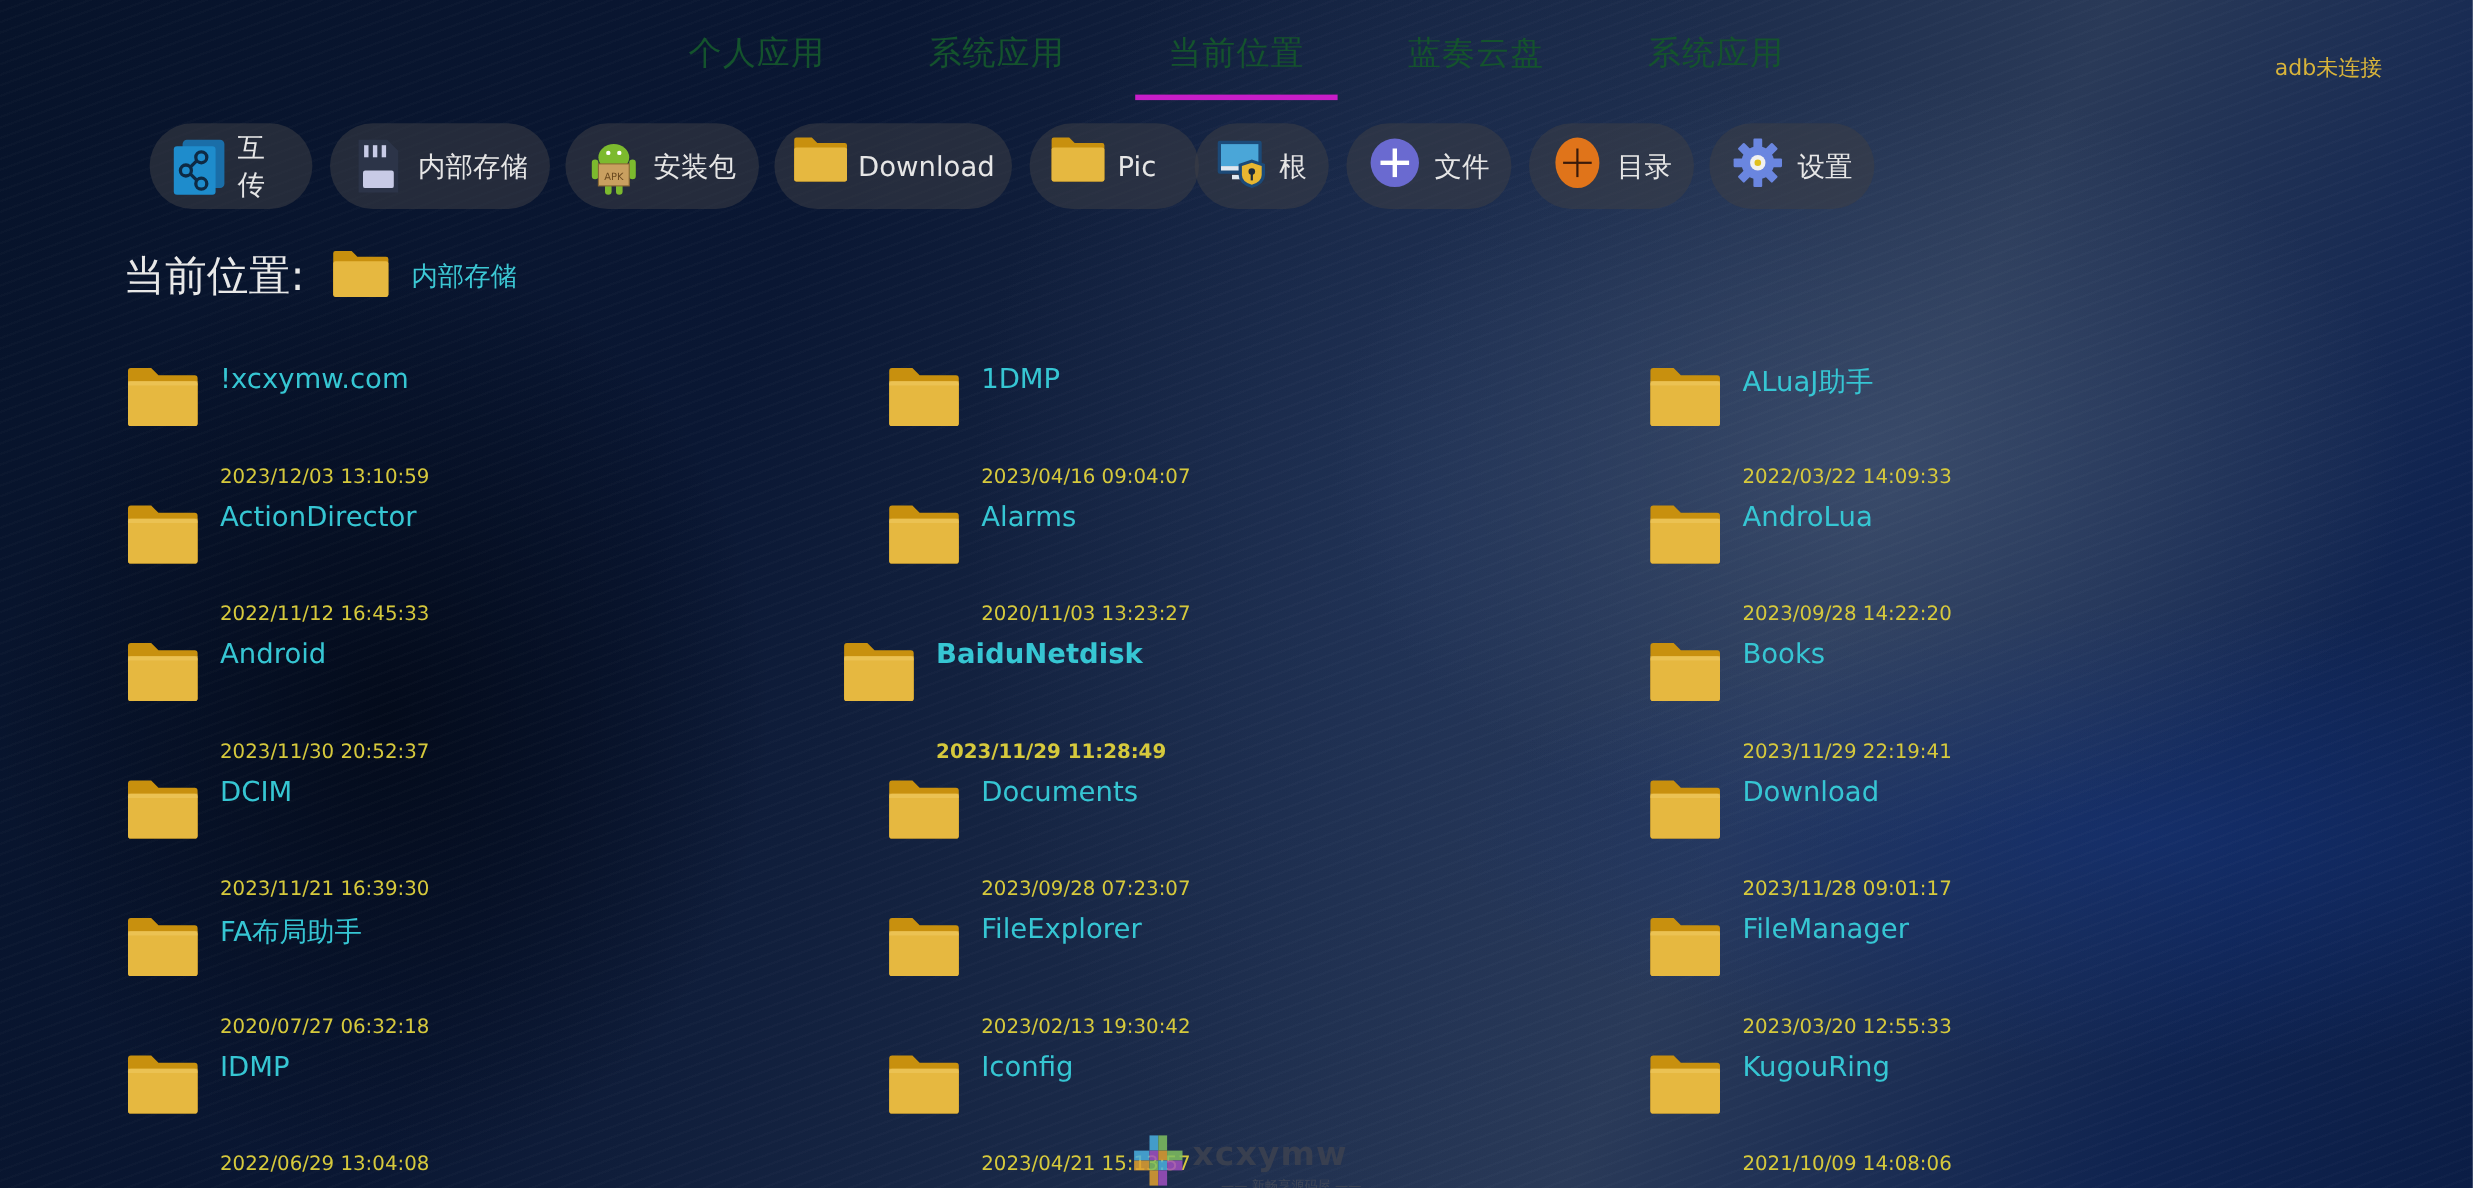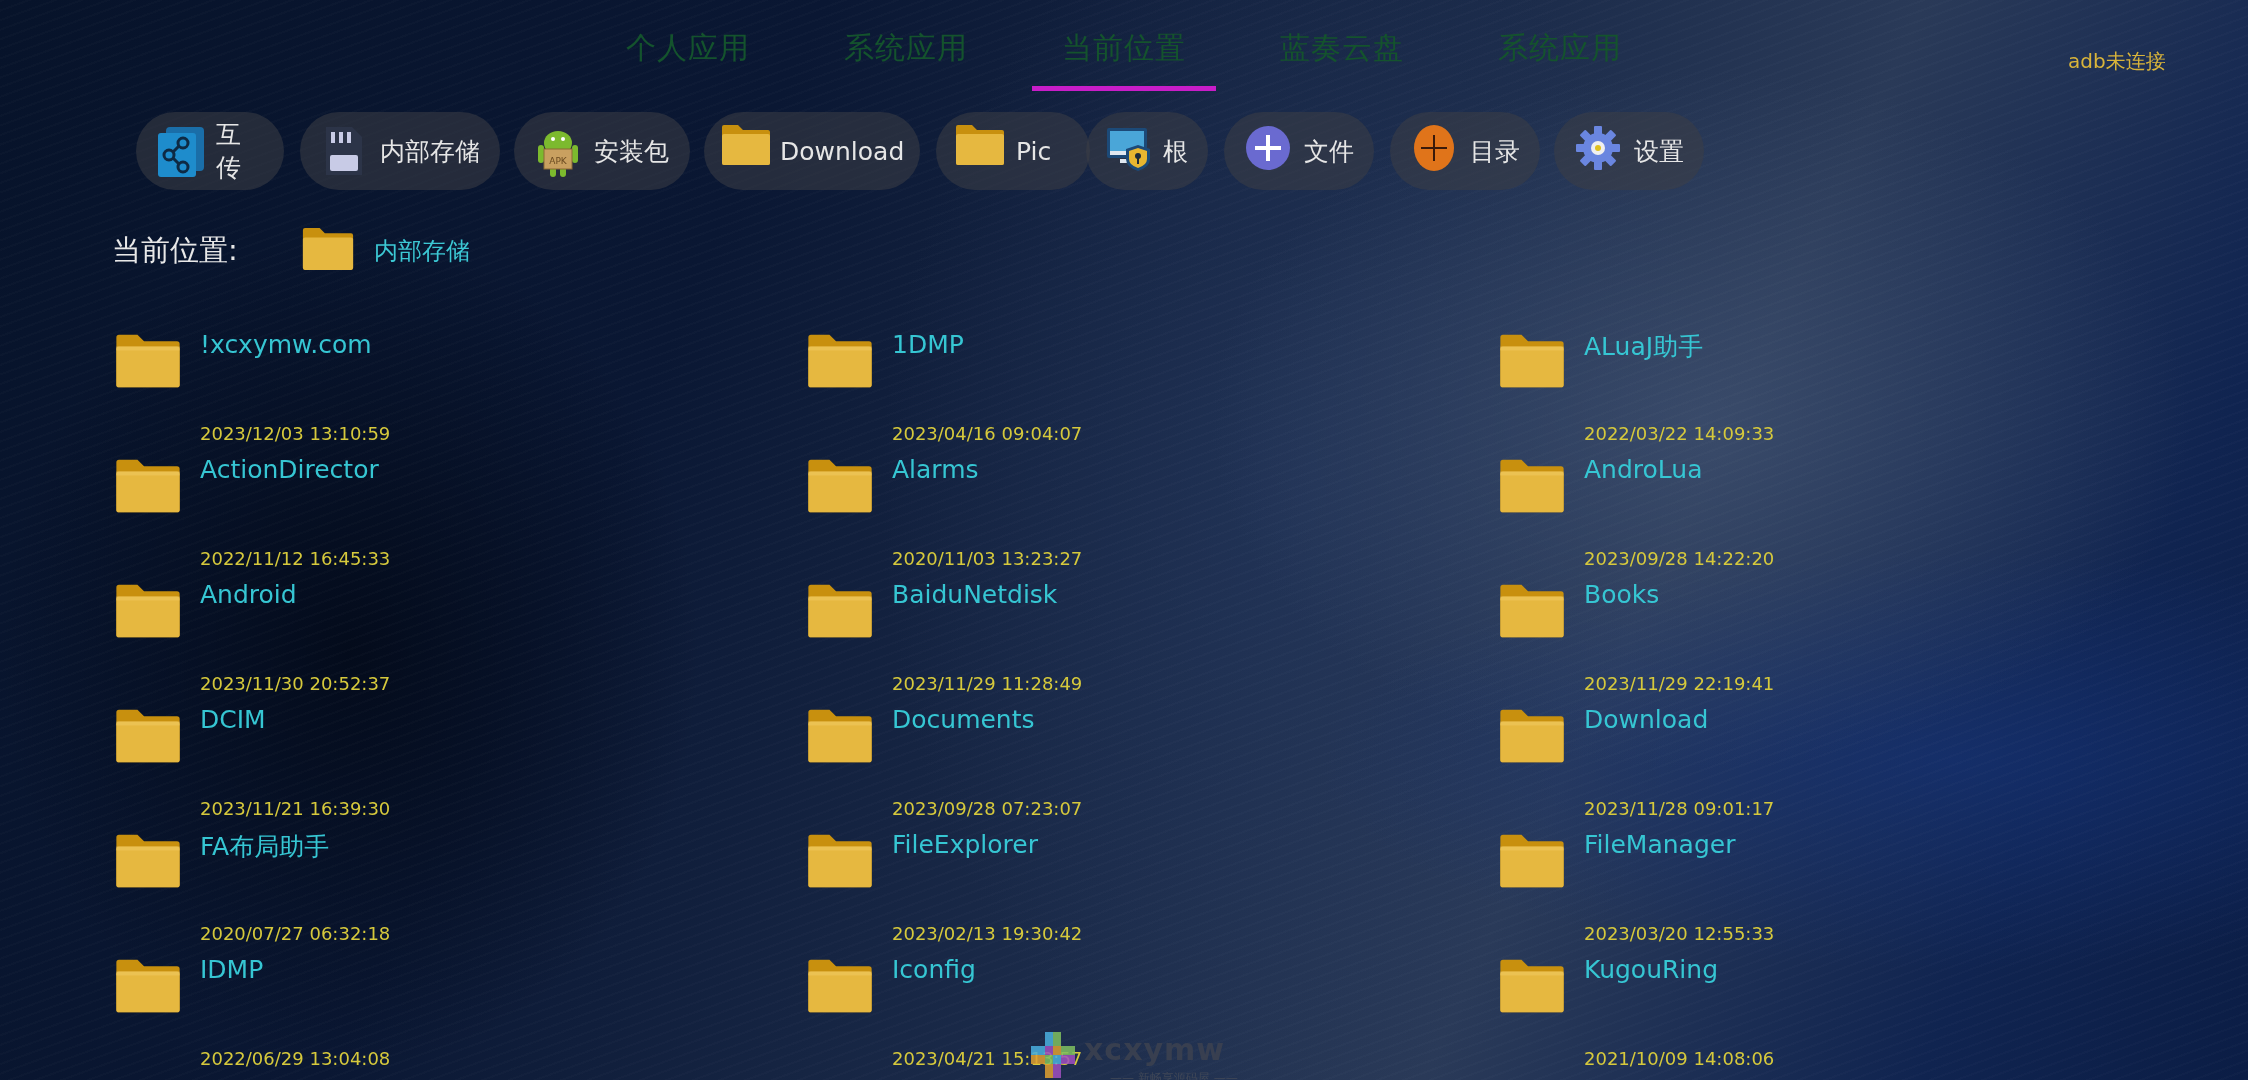--- a/index.html
+++ b/index.html
@@ -35,21 +35,21 @@
   .chip {
     position: absolute; top: 0; height: 78px; border-radius: 39px;
     background: rgba(60,62,70,0.55);
     display: flex; align-items: center; padding: 0 20px 0 16px; box-sizing: border-box;
     color: #e6e6e6; font-size: 25px; cursor: pointer; gap: 8px;
   }
   .chip .ic { width: 56px; height: 56px; display: flex; align-items: flex-start; justify-content: center; }
 
   
   .location { position: absolute; top: 226px; left: 112px; height: 50px; display: flex; align-items: center; }
-  .location .lbl { font-size: 29px; color: #e8e8e8; }
+  .location .lbl { font-size: 38px; color: #e8e8e8; }
   .location .folder-ic { position: absolute; left: 188px; top: 0; }
   .location .path { position: absolute; left: 262px; font-size: 24px; color: #3cc8d4; white-space: nowrap; }
 
   
   .grid { position: absolute; top: 330px; left: 112px; width: 2100px; }
   .item { position: absolute; width: 600px; height: 110px; cursor: pointer; }
   .item .fold { position: absolute; left: 0; top: 2px; }
   .item .name { position: absolute; left: 88px; top: 0; font-size: 25px; color: #36c6d3; white-space: nowrap; }
   .item .date { position: absolute; left: 88px; top: 53px; font-size: 18px; color: #d6c93c; white-space: nowrap; margin-top: 40px; }
 
@@ -265,21 +265,21 @@
     </div>
     <div class="item" style="left: 0px; top: 250px;">
       <span class="fold"><svg width="72" height="58" viewBox="0 0 52 44">
           <path d="M2 4 Q2 2 4 2 H18 L23 7 H48 Q50 7 50 9 V40 Q50 42 48 42 H4 Q2 42 2 40 Z" fill="#c8900e"></path>
           <rect x="2" y="11" width="48" height="31" rx="2" fill="#e6b840"></rect>
           <rect x="2" y="11" width="48" height="3" fill="#eec860" opacity="0.6"></rect>
         </svg></span>
       <span class="name">Android</span>
       <span class="date">2023/11/30 20:52:37</span>
     </div>
-    <div class="item" style="left: 692px; top: 250px;">
+    <div class="item" style="left: 651px; top: 250px; font-weight: bold;">
       <span class="fold"><svg width="72" height="58" viewBox="0 0 52 44">
           <path d="M2 4 Q2 2 4 2 H18 L23 7 H48 Q50 7 50 9 V40 Q50 42 48 42 H4 Q2 42 2 40 Z" fill="#c8900e"></path>
           <rect x="2" y="11" width="48" height="31" rx="2" fill="#e6b840"></rect>
           <rect x="2" y="11" width="48" height="3" fill="#eec860" opacity="0.6"></rect>
         </svg></span>
       <span class="name">BaiduNetdisk</span>
       <span class="date">2023/11/29 11:28:49</span>
     </div>
     <div class="item" style="left: 1384px; top: 250px;">
       <span class="fold"><svg width="72" height="58" viewBox="0 0 52 44">

